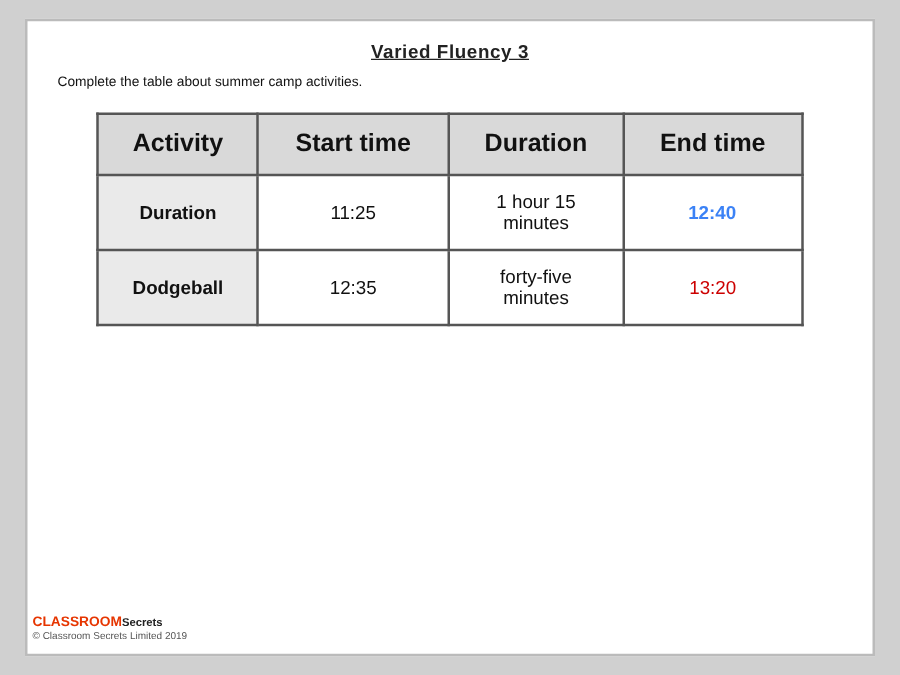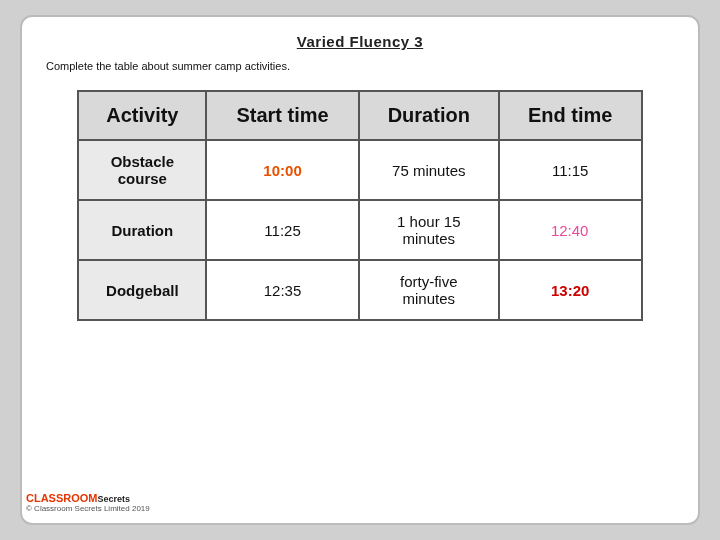--- a/index.html
+++ b/index.html
@@ -13,21 +13,21 @@
       justify-content: center;
       font-family: Arial, sans-serif;
       overflow: hidden;
     }
 
     .slide {
       width: 680px;
       height: 510px;
       background: #fff;
       border: 2px solid #bbb;
-      border-radius: 12px;
+      border-radius: 0;
       padding: 16px 24px 16px 24px;
       position: relative;
       display: flex;
       flex-direction: column;
       align-items: flex-start;
     }
 
     .slide-title {
       width: 100%;
       text-align: center;
@@ -80,28 +80,28 @@
       font-weight: bold;
       background: #eaeaea;
     }
 
     td.highlight-orange {
       color: #e85000;
       font-weight: bold;
     }
 
     td.highlight-blue {
-      color: #ec4899;
-      font-weight: normal;
+      color: #3b82f6;
+      font-weight: bold;
       padding-left: 13px;
     }
 
     td.highlight-red {
       color: #cc0000;
-      font-weight: bold;
+      font-weight: normal;
     }
 
     .footer {
       position: absolute;
       bottom: 10px;
       left: 4px;
       display: flex;
       flex-direction: column;
       align-items: flex-start;
     }
@@ -136,26 +136,20 @@
       <thead>
         <tr>
           <th>Activity</th>
           <th>Start time</th>
           <th>Duration</th>
           <th>End time</th>
         </tr>
       </thead>
       <tbody>
         <tr>
-          <td class="activity-cell">Obstacle<br>course</td>
-          <td class="highlight-orange">10:00</td>
-          <td>75 minutes</td>
-          <td>11:15</td>
-        </tr>
-        <tr>
           <td class="activity-cell">Duration</td>
           <td>11:25</td>
           <td>1 hour 15<br>minutes</td>
           <td class="highlight-blue">12:40</td>
         </tr>
         <tr>
           <td class="activity-cell">Dodgeball</td>
           <td>12:35</td>
           <td>forty-five<br>minutes</td>
           <td class="highlight-red">13:20</td>

